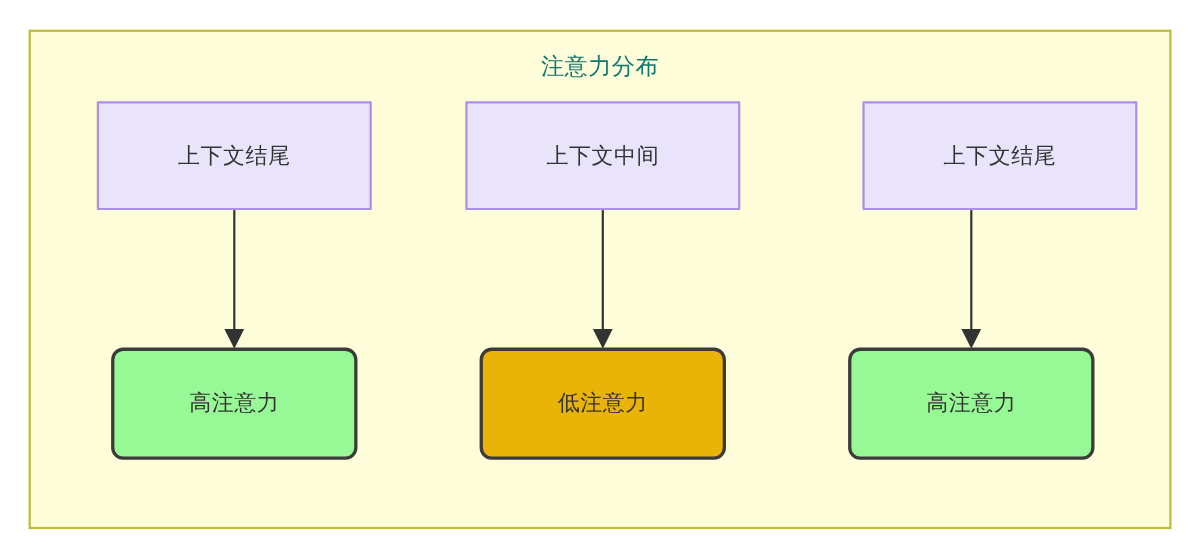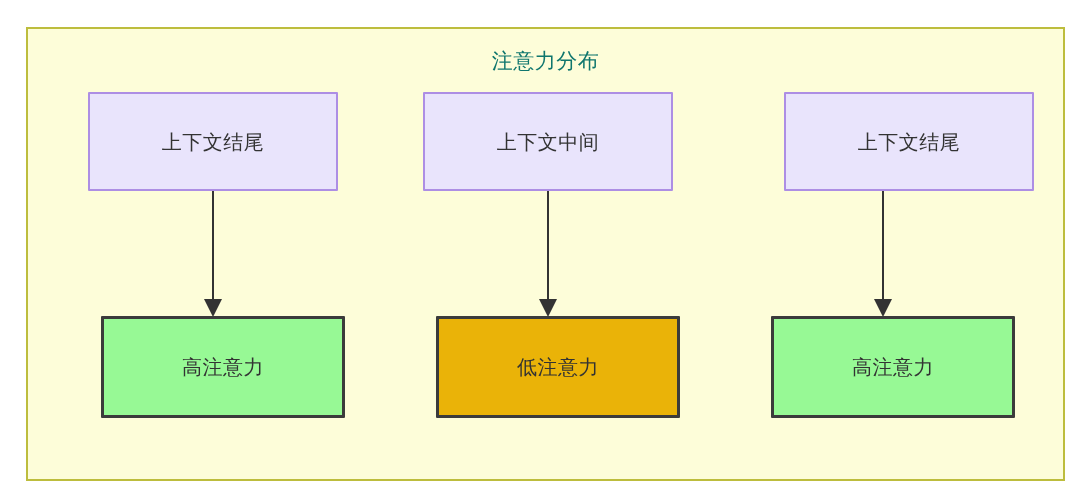--- a/index.html
+++ b/index.html
@@ -68,24 +68,24 @@
   .node.source {
     width: 250px;
     height: 99px;
     background: #e9e4fc;
     border: 2px solid #ad8ee4;
     border-radius: 1px;
   }
 
   
   .node.target {
-    width: 244px;
+    width: 224px;
     height: 102px;
     border: 3px solid #3b3b3b;
-    border-radius: 1px;
+    border-radius: 11px;
   }
   .node.target.high { background: #97f995; }
   .node.target.low  { background: #eab308; }
 
   
   .col-start  { left: 88px; }
   .col-middle { left: 423px; }
   .col-end    { left: 784px; }
 
   .col-start-t  { left: 101px; }

